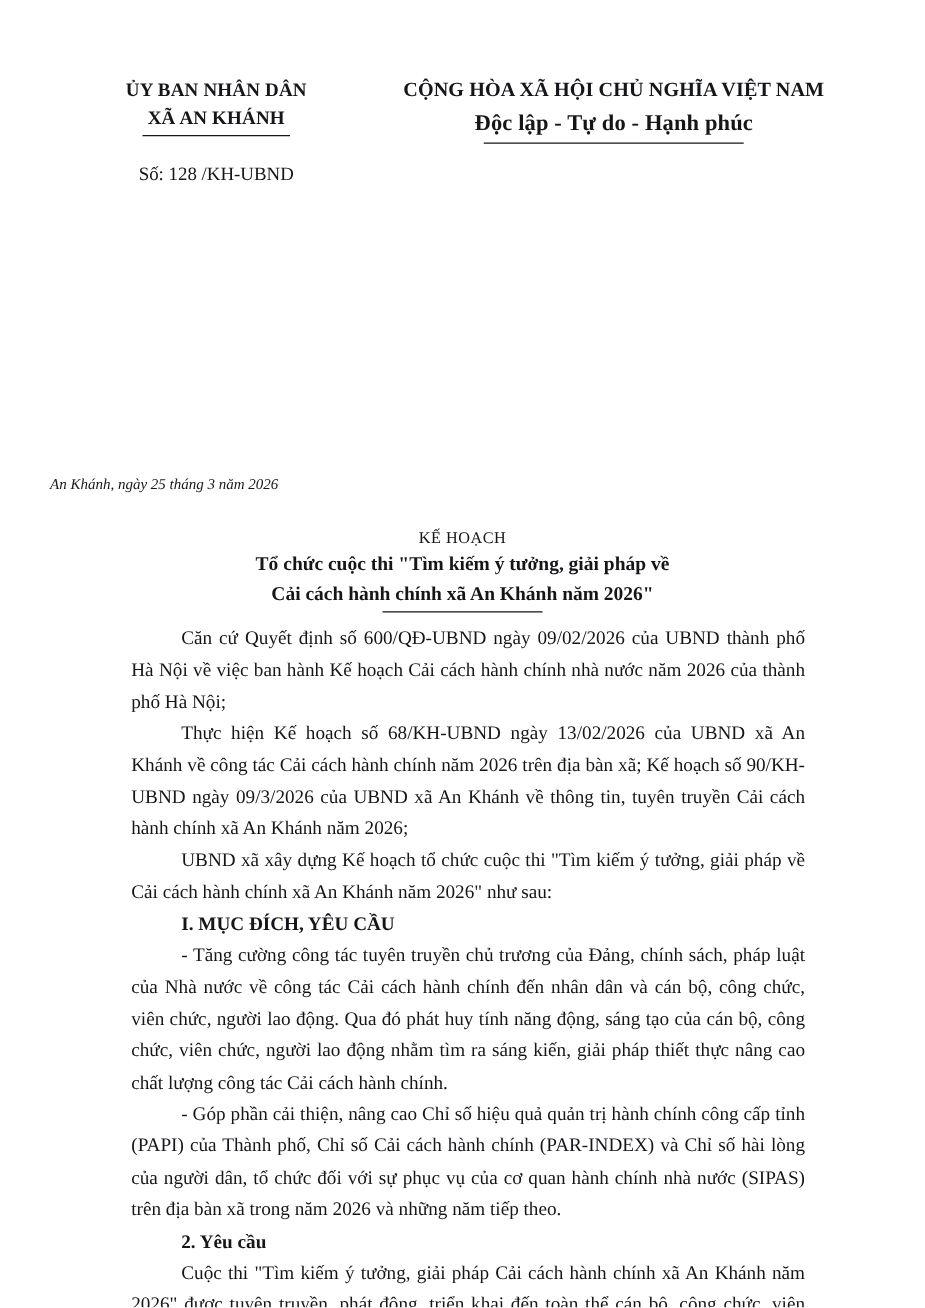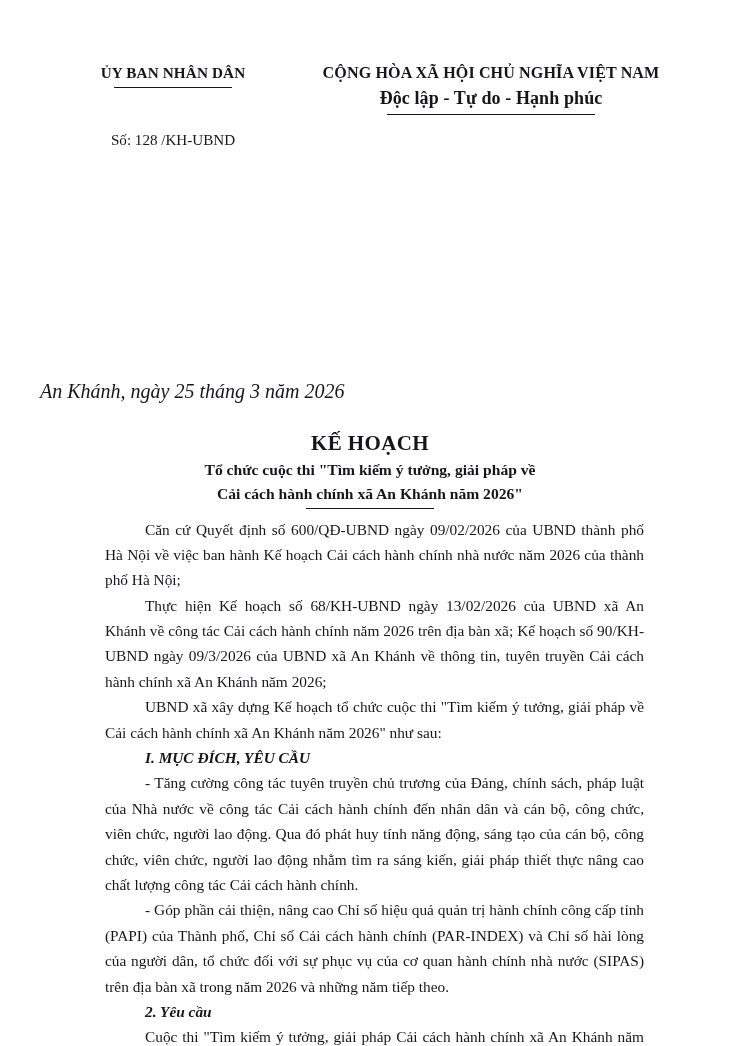--- a/index.html
+++ b/index.html
@@ -84,35 +84,35 @@
     flex: 0 0 248px;
     text-align: center;
     padding-left: 18px;
     font-size: 15.1px;
     box-sizing: border-box;
   }
   .place-date {
     flex: 1 1 auto;
     text-align: center;
     font-style: italic;
-    font-size: 20px;
+    font-size: 12px;
     padding-right: 4px;
     box-sizing: border-box;
   }
 
   
   .title-block {
     margin-top: 27px;
     text-align: center;
     padding: 0 62px;
     box-sizing: border-box;
   }
   .title-main {
-    font-weight: bold;
-    font-size: 21px;
+    font-weight: normal;
+    font-size: 13px;
     letter-spacing: 0.4px;
     line-height: 1.3;
   }
   .title-sub {
     font-weight: bold;
     font-size: 15.6px;
     line-height: 1.42;
     margin-top: 2px;
   }
   .rule-title {
@@ -139,31 +139,31 @@
   p.para.last-line-natural {
     text-align-last: left;
   }
   h3.heading {
     margin: 0;
     font-size: 15.35px;
     line-height: 1.655;
     font-weight: bold;
     text-indent: 40px;
     text-align: left;
-    font-style: italic;
   }
 </style>
 </head>
 <body>
 
 <div class="page">
 
   <div class="doc-header">
     <div class="hdr-col-left">
       <div class="org-line">ỦY BAN NHÂN DÂN</div>
+      <div class="org-line">XÃ AN KHÁNH</div>
       <div class="rule rule-left"></div>
     </div>
     <div class="hdr-col-right">
       <div class="nation-line">CỘNG HÒA XÃ HỘI CHỦ NGHĨA VIỆT NAM</div>
       <div class="motto-line">Độc lập - Tự do - Hạnh phúc</div>
       <div class="rule rule-right"></div>
     </div>
   </div>
 
   <div class="hdr-sub">

